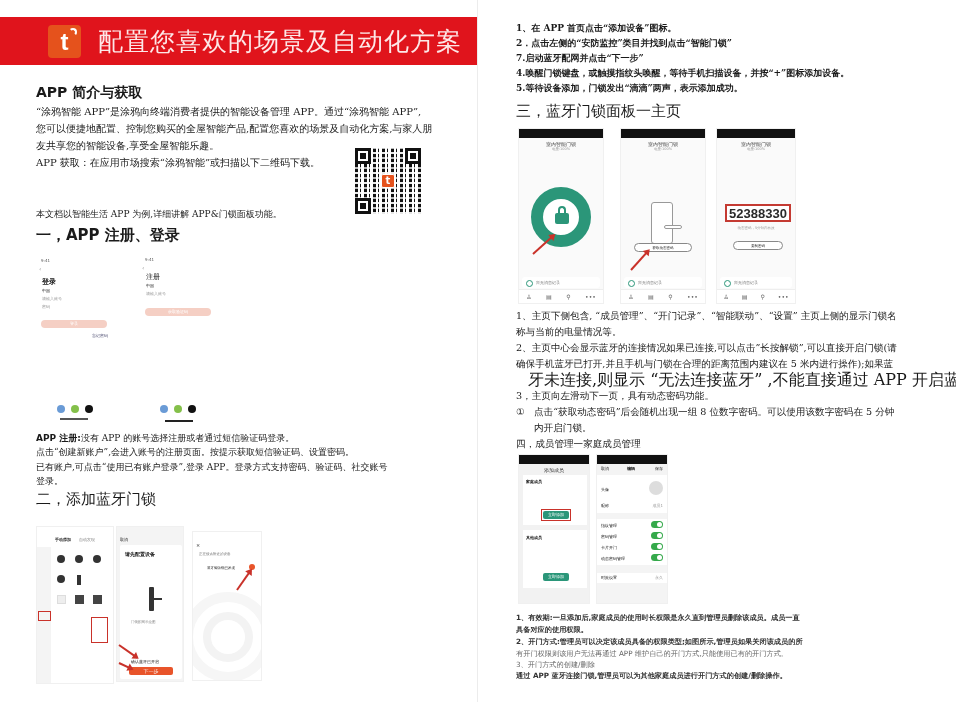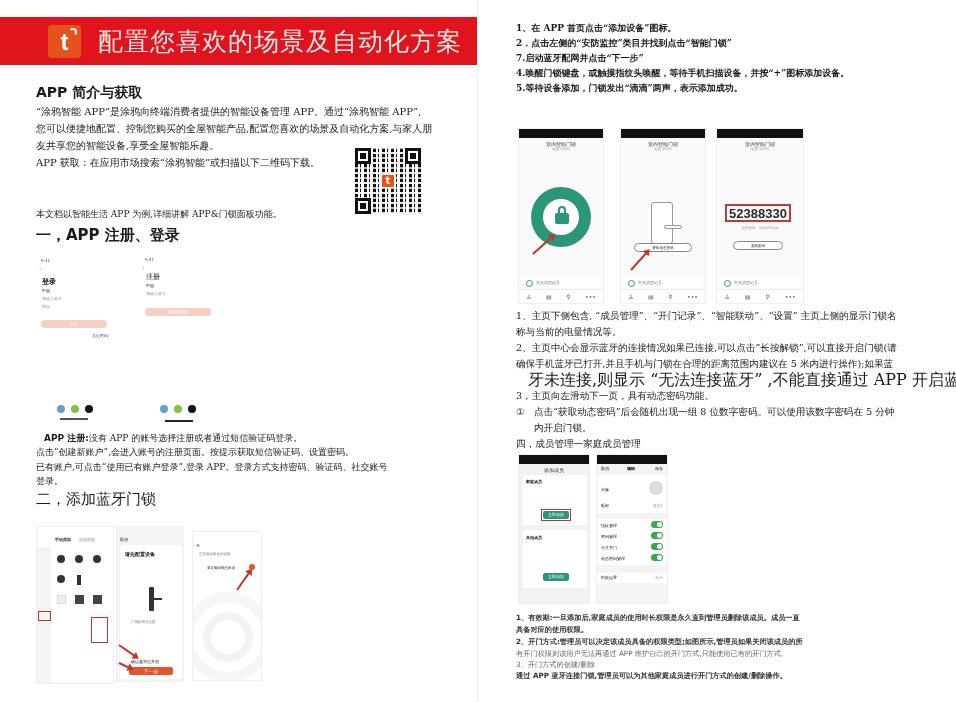--- a/index.html
+++ b/index.html
@@ -111,21 +111,21 @@
     <div style="position:absolute; left:6px; top:17px; font-size:7px;">注册</div>
     <div style="position:absolute; left:6px; top:28px; font-size:4px;">中国</div>
     <div style="position:absolute; left:6px; top:36px; font-size:4px; color:#999;">请输入账号</div>
     <div style="position:absolute; left:5px; top:53px; width:66px; height:8px; border-radius:4px; background:#f5cfc4; font-size:4px; color:#fff; text-align:center; line-height:8px;">获取验证码</div>
   </div>
   <div class="social" style="left:160px; top:405px; background:#6a9bd6;"></div>
   <div class="social" style="left:174px; top:405px; background:#84c04a;"></div>
   <div class="social" style="left:188px; top:405px; background:#111;"></div>
   <div class="underline-bar" style="left:165px; top:420px; width:28px;"></div>
 
-  <div class="small" style="left:36px; top:432px;margin-left:8px;"><b style="font-family:'DejaVu Sans',sans-serif;">APP 注册:</b><span>没有 APP 的账号选择注册或者通过短信验证码登录。</span></div>
+  <div class="small" style="left:36px; top:432px;"><b style="font-family:'DejaVu Sans',sans-serif;">APP 注册:</b><span>没有 APP 的账号选择注册或者通过短信验证码登录。</span></div>
   <div class="small" style="left:36px; top:446px;text-align:right;">点击“创建新账户”,会进入账号的注册页面。按提示获取短信验证码、设置密码。</div>
   <div class="small" style="left:36px; top:461px;">已有账户,可点击“使用已有账户登录”,登录 APP。登录方式支持密码、验证码、社交账号</div>
   <div class="small" style="left:36px; top:475px;">登录。</div>
 
   <div class="h2" style="left:36px; top:490px;">二，添加蓝牙门锁</div>
 
   <div class="phone" style="left:36px; top:526px; width:78px; height:158px; background:#fff;">
     <div style="position:absolute; left:18px; top:10px; font-size:4px; font-weight:bold;">手动添加</div>
     <div style="position:absolute; left:42px; top:10px; font-size:4px; color:#888;">自动发现</div>
     <div style="position:absolute; left:0; top:20px; width:14px; height:138px; background:#f4f4f4;"></div>
@@ -167,20 +167,21 @@
 
 <div class="page-divider"></div>
 
 <div class="page page-right">
   <div class="small" style="left:38px; top:22px; font-weight:bold;">1、在 APP 首页点击“添加设备”图标。</div>
   <div class="small" style="left:38px; top:37px; font-weight:bold;">2．点击左侧的“安防监控”类目并找到点击“智能门锁”</div>
   <div class="small" style="left:38px; top:52px; font-weight:bold;">7.启动蓝牙配网并点击“下一步”</div>
   <div class="small" style="left:38px; top:67px; font-weight:bold;">4.唤醒门锁键盘，或触摸指纹头唤醒，等待手机扫描设备，并按“+”图标添加设备。</div>
   <div class="small" style="left:38px; top:82px; font-weight:bold;">5.等待设备添加，门锁发出“滴滴”两声，表示添加成功。</div>
 
+  <div class="h2" style="left:38px; top:102px; font-size:15px;">三，蓝牙门锁面板一主页</div>
 
   <div class="phone dark-top" style="left:40px; top:128px; width:86px; height:176px;">
     <div class="status"></div>
     <div class="ptitle">室内智能门锁</div>
     <div style="text-align:center; font-size:3.5px; color:#999;">电量:100%</div>
     <div class="ring" style="left:12px; top:58px; width:60px; height:60px;"></div>
     <div class="lock-icon" style="left:36px; top:84px;"></div>
     <div class="arrow" style="left:14px; top:124px; width:28px; transform:rotate(-42deg);"></div>
     <div class="notify" style="top:148px;">暂无消息记录</div>
     <div class="bottom-nav">
@@ -201,21 +202,21 @@
     <div class="arrow" style="left:10px; top:140px; width:26px; transform:rotate(-48deg);"></div>
     <div class="notify" style="top:148px;">暂无消息记录</div>
     <div class="bottom-nav">
       <span>♙</span>
         <span>▤</span>
         <span>⚲</span>
         <span>•••</span>
     </div>
   </div>
 
-  <div class="phone dark-top" style="left:238px; top:128px; width:88px; height:176px;">
+  <div class="phone dark-top" style="left:238px; top:128px; width:80px; height:176px;">
     <div class="status"></div>
     <div class="ptitle">室内智能门锁</div>
     <div style="text-align:center; font-size:3.5px; color:#999;">电量:100%</div>
     <div class="code-box" style="left:8px; top:75px; width:66px; height:18px; font-size:13px; line-height:15px;">52388330</div>
     <div style="position:absolute; left:0; right:0; top:97px; text-align:center; font-size:3.5px; color:#999;">动态密码，5分钟内有效</div>
     <div class="pill" style="left:16px; top:112px; width:50px; height:9px; font-size:3.5px; text-align:center; line-height:8px;">复制密码</div>
     <div class="notify" style="top:148px;">暂无消息记录</div>
     <div class="bottom-nav">
       <span>♙</span>
         <span>▤</span>

